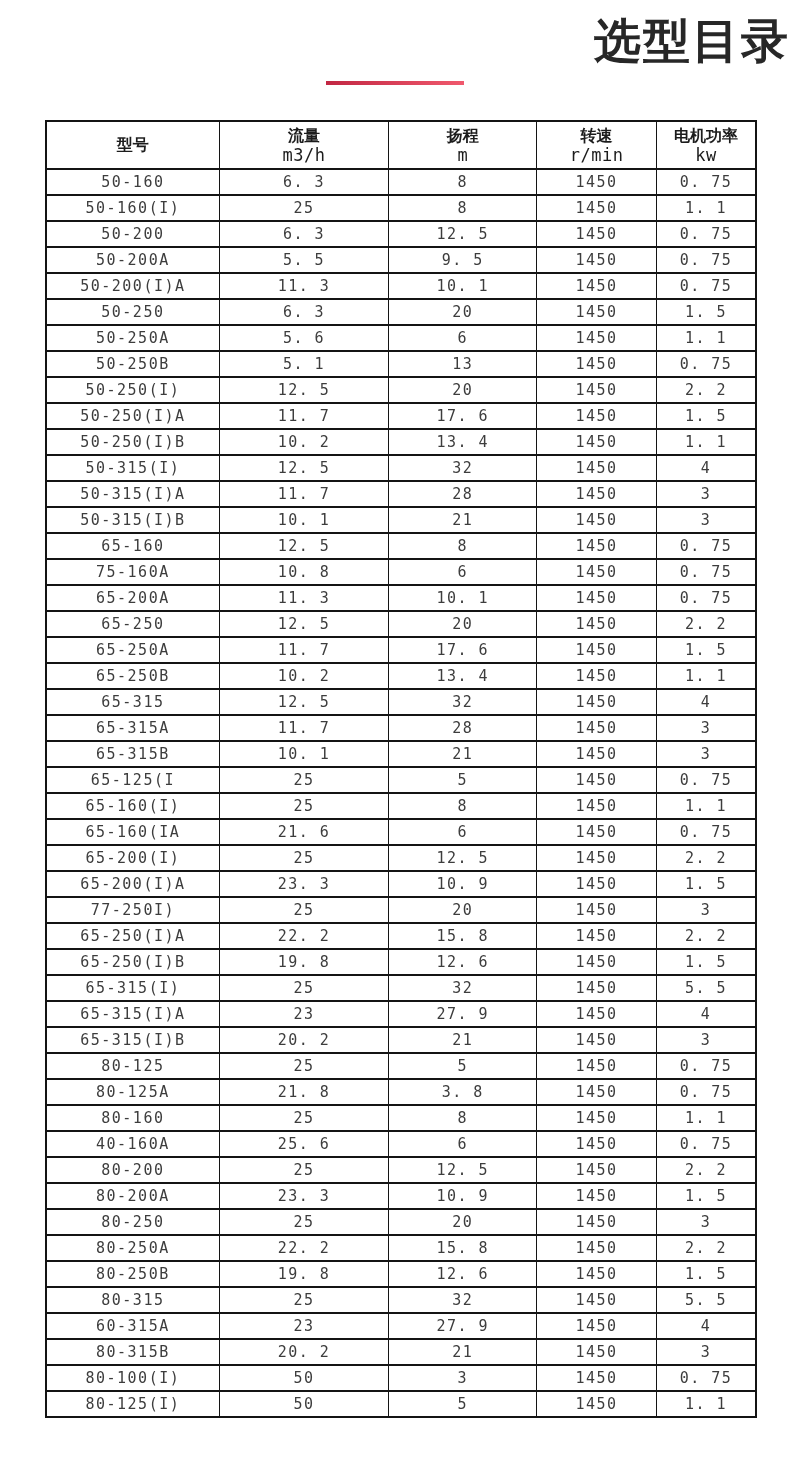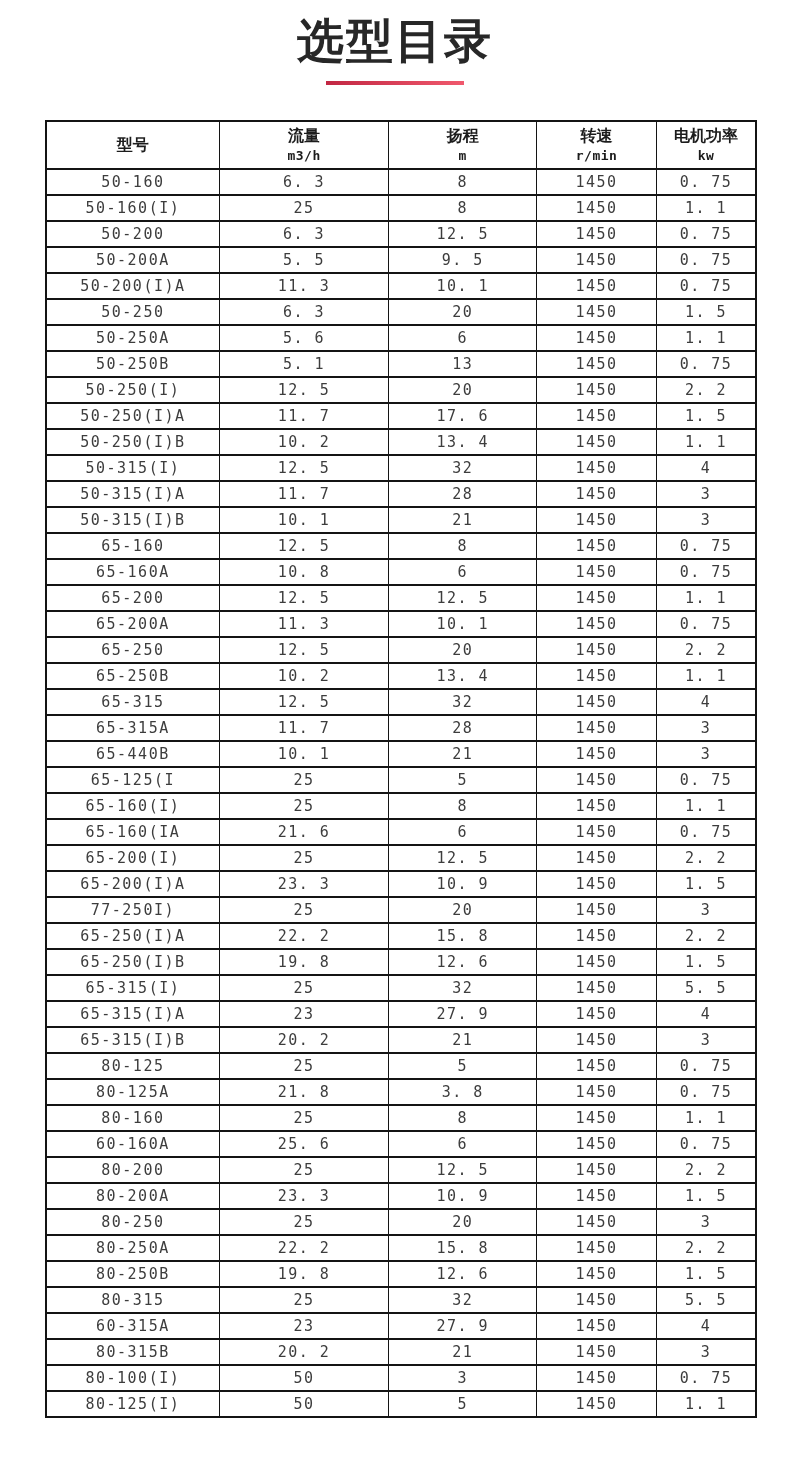--- a/index.html
+++ b/index.html
@@ -9,21 +9,21 @@
   body {
     width: 790px;
     height: 1463px;
     background: #ffffff;
     overflow: hidden;
     font-family: "Liberation Sans", sans-serif;
   }
   .page-title {
     margin: 0;
     padding-top: 13px;
-    text-align: center;
+    text-align: right;
     font-size: 47px;
     line-height: 1.18;
     font-weight: 700;
     letter-spacing: 2px;
     color: #272727;
     font-family: "Liberation Sans", sans-serif;
   }
   .title-underline {
     width: 138px;
     height: 4px;
@@ -56,22 +56,22 @@
     height: 46px;
     font-size: 16px;
     font-weight: 700;
     color: #1c1c1c;
   }
   .h-title { display: block; line-height: 20px; }
   .h-unit {
     display: block;
     line-height: 19px;
     font-family: "DejaVu Sans Mono", monospace;
-    font-size: 13px;
-    font-weight: 700;
+    font-size: 17px;
+    font-weight: 400;
     letter-spacing: 0.5px;
   }
   .h-unit:empty { display: none; }
   table.selection-table td {
     height: 24px;
     font-family: "DejaVu Sans Mono", monospace;
     font-size: 15px;
     letter-spacing: 1.5px;
     color: #3d3d3d;
   }
@@ -218,48 +218,48 @@
             <td>3</td>
           </tr>
           <tr>
             <td>65-160</td>
             <td>12. 5</td>
             <td>8</td>
             <td>1450</td>
             <td>0. 75</td>
           </tr>
           <tr>
-            <td>65-160A</td>
+            <td>75-160A</td>
             <td>10. 8</td>
             <td>6</td>
             <td>1450</td>
             <td>0. 75</td>
-          </tr>
-          <tr>
-            <td>65-200</td>
-            <td>12. 5</td>
-            <td>12. 5</td>
-            <td>1450</td>
-            <td>1. 1</td>
           </tr>
           <tr>
             <td>65-200A</td>
             <td>11. 3</td>
             <td>10. 1</td>
             <td>1450</td>
             <td>0. 75</td>
           </tr>
           <tr>
             <td>65-250</td>
             <td>12. 5</td>
             <td>20</td>
             <td>1450</td>
             <td>2. 2</td>
           </tr>
           <tr>
+            <td>65-250A</td>
+            <td>11. 7</td>
+            <td>17. 6</td>
+            <td>1450</td>
+            <td>1. 5</td>
+          </tr>
+          <tr>
             <td>65-250B</td>
             <td>10. 2</td>
             <td>13. 4</td>
             <td>1450</td>
             <td>1. 1</td>
           </tr>
           <tr>
             <td>65-315</td>
             <td>12. 5</td>
             <td>32</td>
@@ -267,21 +267,21 @@
             <td>4</td>
           </tr>
           <tr>
             <td>65-315A</td>
             <td>11. 7</td>
             <td>28</td>
             <td>1450</td>
             <td>3</td>
           </tr>
           <tr>
-            <td>65-440B</td>
+            <td>65-315B</td>
             <td>10. 1</td>
             <td>21</td>
             <td>1450</td>
             <td>3</td>
           </tr>
           <tr>
             <td>65-125(I</td>
             <td>25</td>
             <td>5</td>
             <td>1450</td>
@@ -372,21 +372,21 @@
             <td>0. 75</td>
           </tr>
           <tr>
             <td>80-160</td>
             <td>25</td>
             <td>8</td>
             <td>1450</td>
             <td>1. 1</td>
           </tr>
           <tr>
-            <td>60-160A</td>
+            <td>40-160A</td>
             <td>25. 6</td>
             <td>6</td>
             <td>1450</td>
             <td>0. 75</td>
           </tr>
           <tr>
             <td>80-200</td>
             <td>25</td>
             <td>12. 5</td>
             <td>1450</td>

